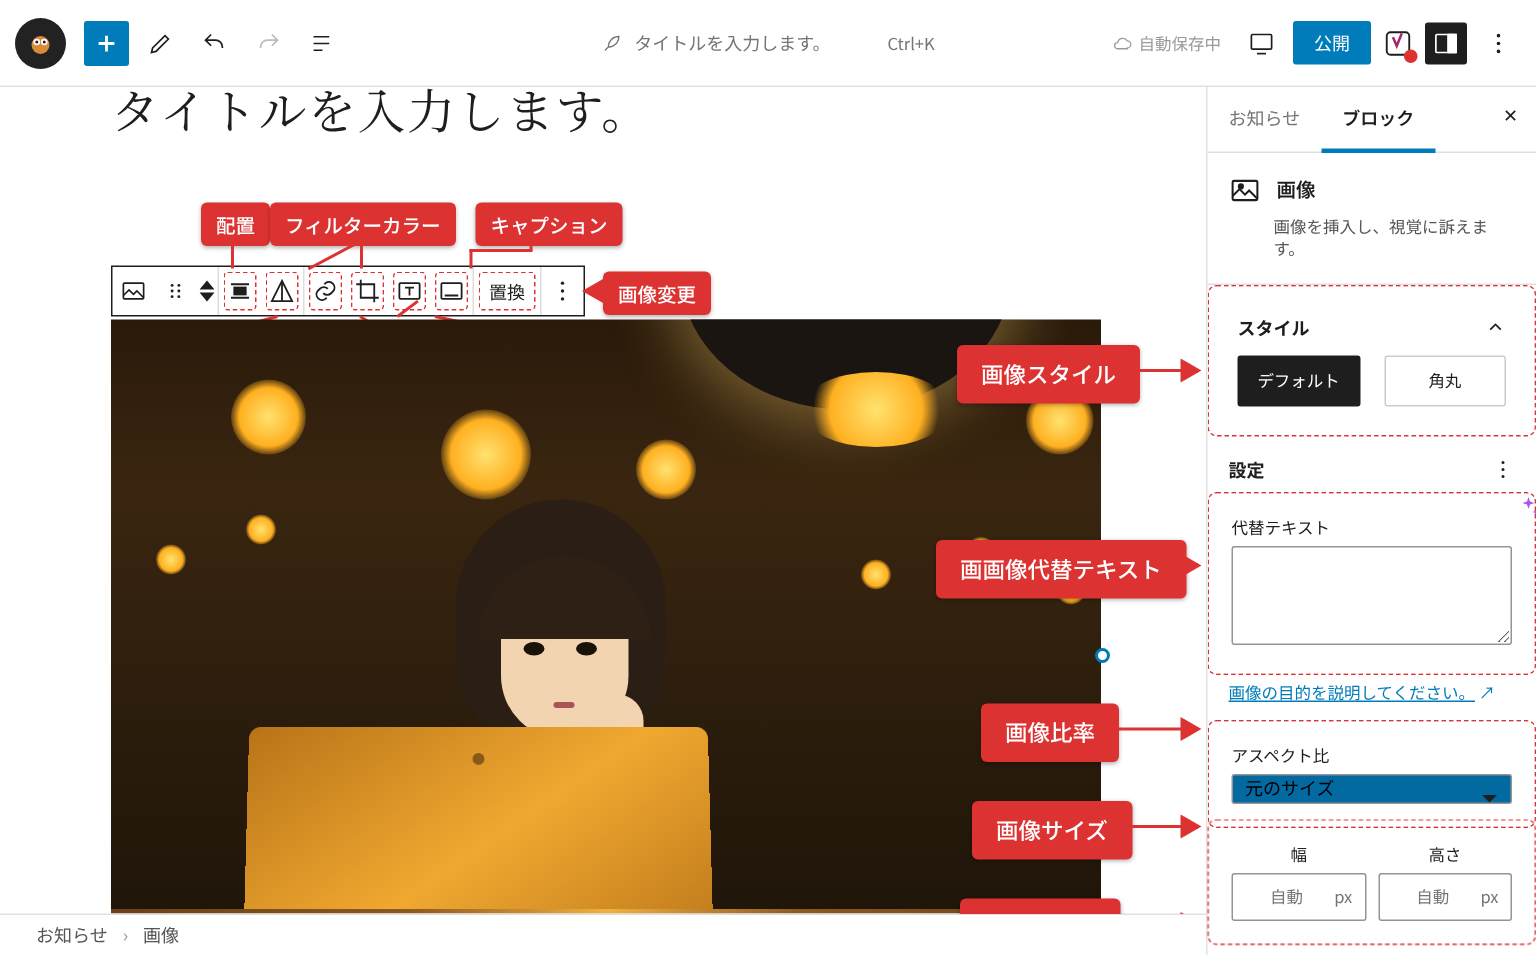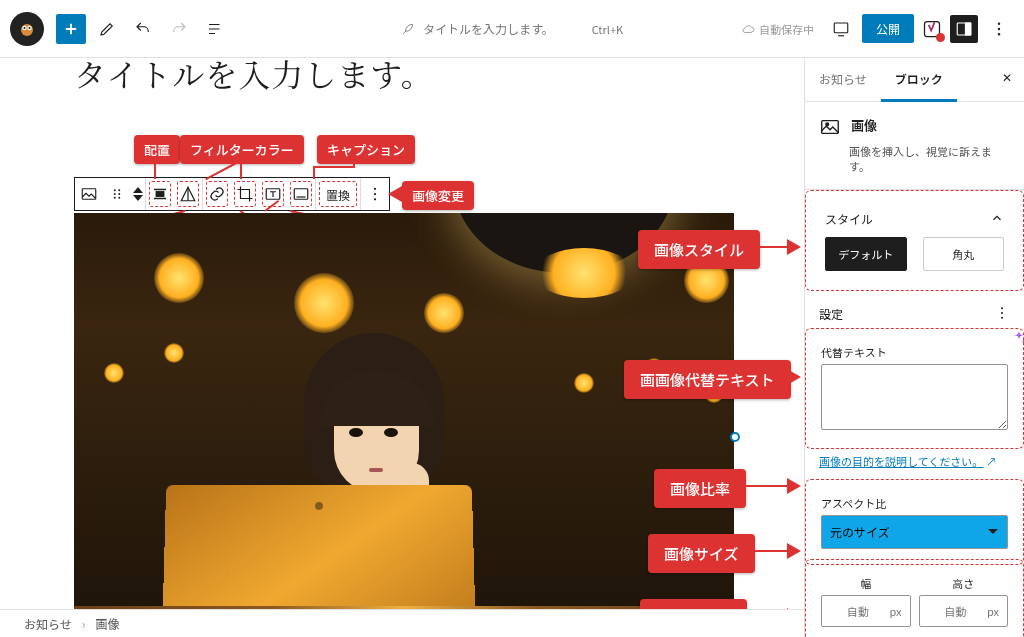--- a/index.html
+++ b/index.html
@@ -77,29 +77,29 @@
 
   
   .sidebar { position: absolute; top: 58px; right: 0; bottom: 0; width: 220px; background: #fff; border-left: 1px solid #e0e0e0; overflow: hidden; font-size: 12px; }
   .tabs { display: flex; border-bottom: 1px solid #e0e0e0; position: relative; }
   .tab { padding: 12px 14px; font-size: 12px; color: #757575; cursor: pointer; }
   .tab.active { color: #1e1e1e; font-weight: 600; border-bottom: 3px solid #007cba; margin-bottom: -1px; }
   .close-x { margin-left: auto; padding: 10px 12px; cursor: pointer; color: #1e1e1e; }
   .panel { padding: 14px; border-bottom: 1px solid #e0e0e0; }
   .block-header { display: flex; align-items: flex-start; gap: 10px; }
   .block-desc { margin-top: 6px; font-size: 11px; color: #555; line-height: 1.4; margin-left: 30px; }
-  .panel-title { display: flex; justify-content: space-between; align-items: center; font-size: 12px; font-weight: 400; }
+  .panel-title { display: flex; justify-content: space-between; align-items: center; font-size: 12px; font-weight: 700; }
   .style-opts { display: flex; gap: 16px; margin-top: 10px; }
   .style-btn { flex: 1; padding: 8px 0; text-align: center; border: 1px solid #ccc; border-radius: 2px; font-size: 11px; cursor: pointer; }
   .style-btn.selected { background: #1e1e1e; color: #fff; border-color: #1e1e1e; }
   .field-label { font-size: 11px; color: #1e1e1e; margin-bottom: 4px; display: block; }
   .textarea { width: 100%; height: 66px; border: 1px solid #949494; border-radius: 2px; resize: vertical; padding: 4px; font-size: 11px; }
   .help-link { color: #007cba; text-decoration: underline; font-size: 11px; margin-top: 4px; display: inline-block; }
   .help-text { font-size: 10px; color: #757575; margin-top: 2px; }
-  .select { width: 100%; height: 34px; border: 1px solid #949494; border-radius: 2px; padding: 0 24px 0 8px; font-size: 12px; background: #0ea5e9; position: relative; appearance: none; }
+  .select { width: 100%; height: 20px; border: 1px solid #949494; border-radius: 2px; padding: 0 24px 0 8px; font-size: 12px; background: #0369a1; position: relative; appearance: none; }
   .select-wrap { position: relative; }
   .select-wrap::after { content: ""; position: absolute; right: 10px; top: 14px; width: 0; height: 0; border-left: 5px solid transparent; border-right: 5px solid transparent; border-top: 5px solid #1e1e1e; pointer-events: none; }
   .wh-row { display: flex; gap: 8px; }
   .wh-col { flex: 1; }
   .wh-input { width: 100%; height: 32px; border: 1px solid #949494; border-radius: 2px; display: flex; align-items: center; }
   .wh-input input { width: 100%; border: none; padding: 0 4px 0 8px; font-size: 11px; outline: none; color: #757575; text-align: center; }
   .wh-unit { padding: 0 8px 0 0; font-size: 11px; color: #757575; }
   .red-dash { position: relative; }
   .red-dash::before { content: ""; position: absolute; inset: -6px; border: 1.5px dashed #dc3232; border-radius: 6px; pointer-events: none; }
   .sparkle { position: absolute; right: -3px; top: 272px; width: 16px; height: 16px; color: #a855f7; }

